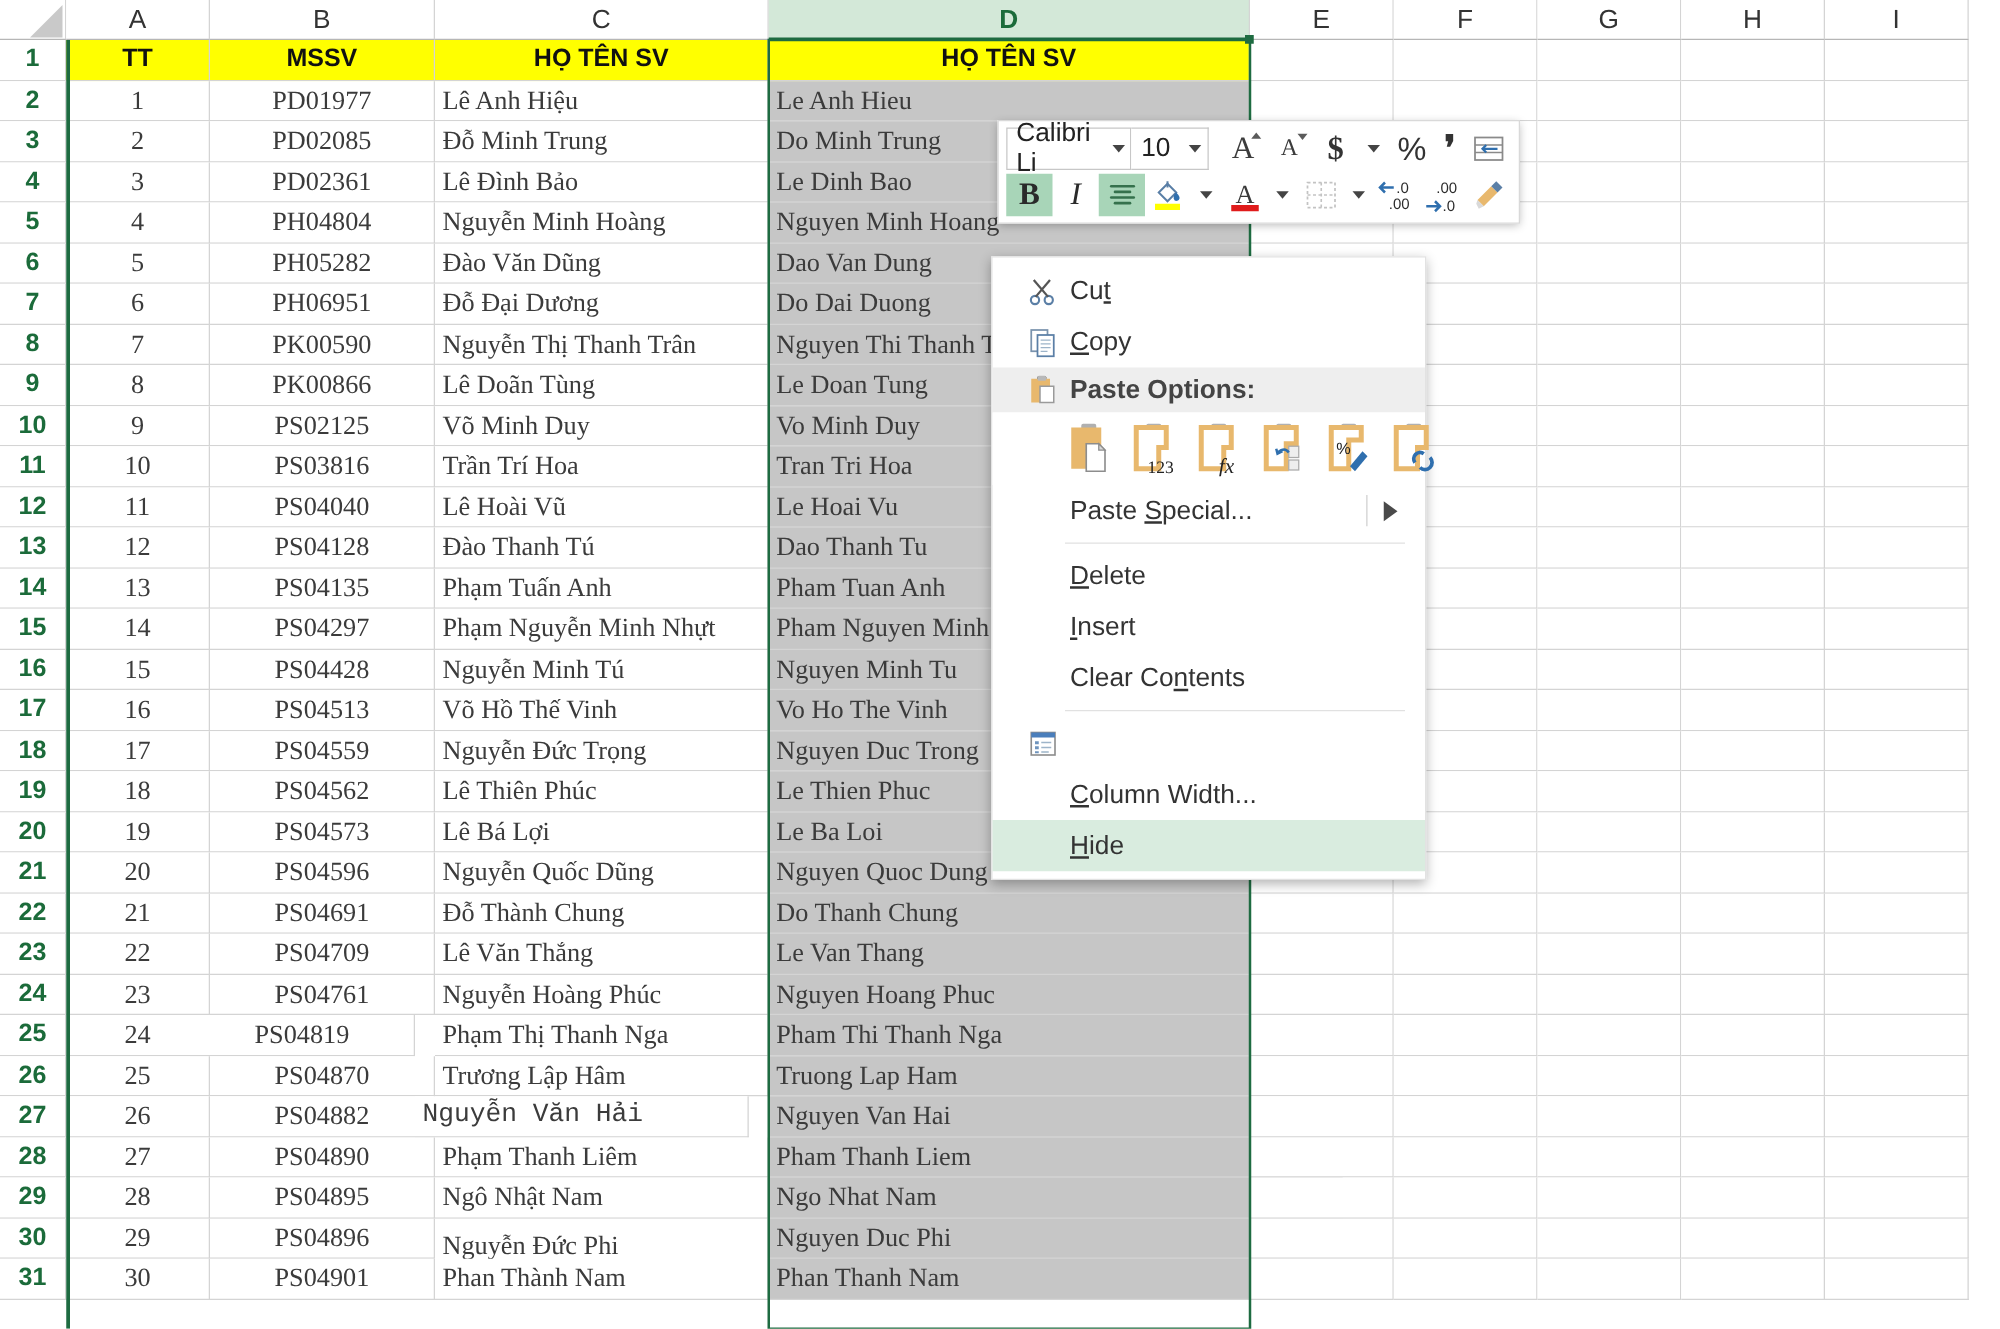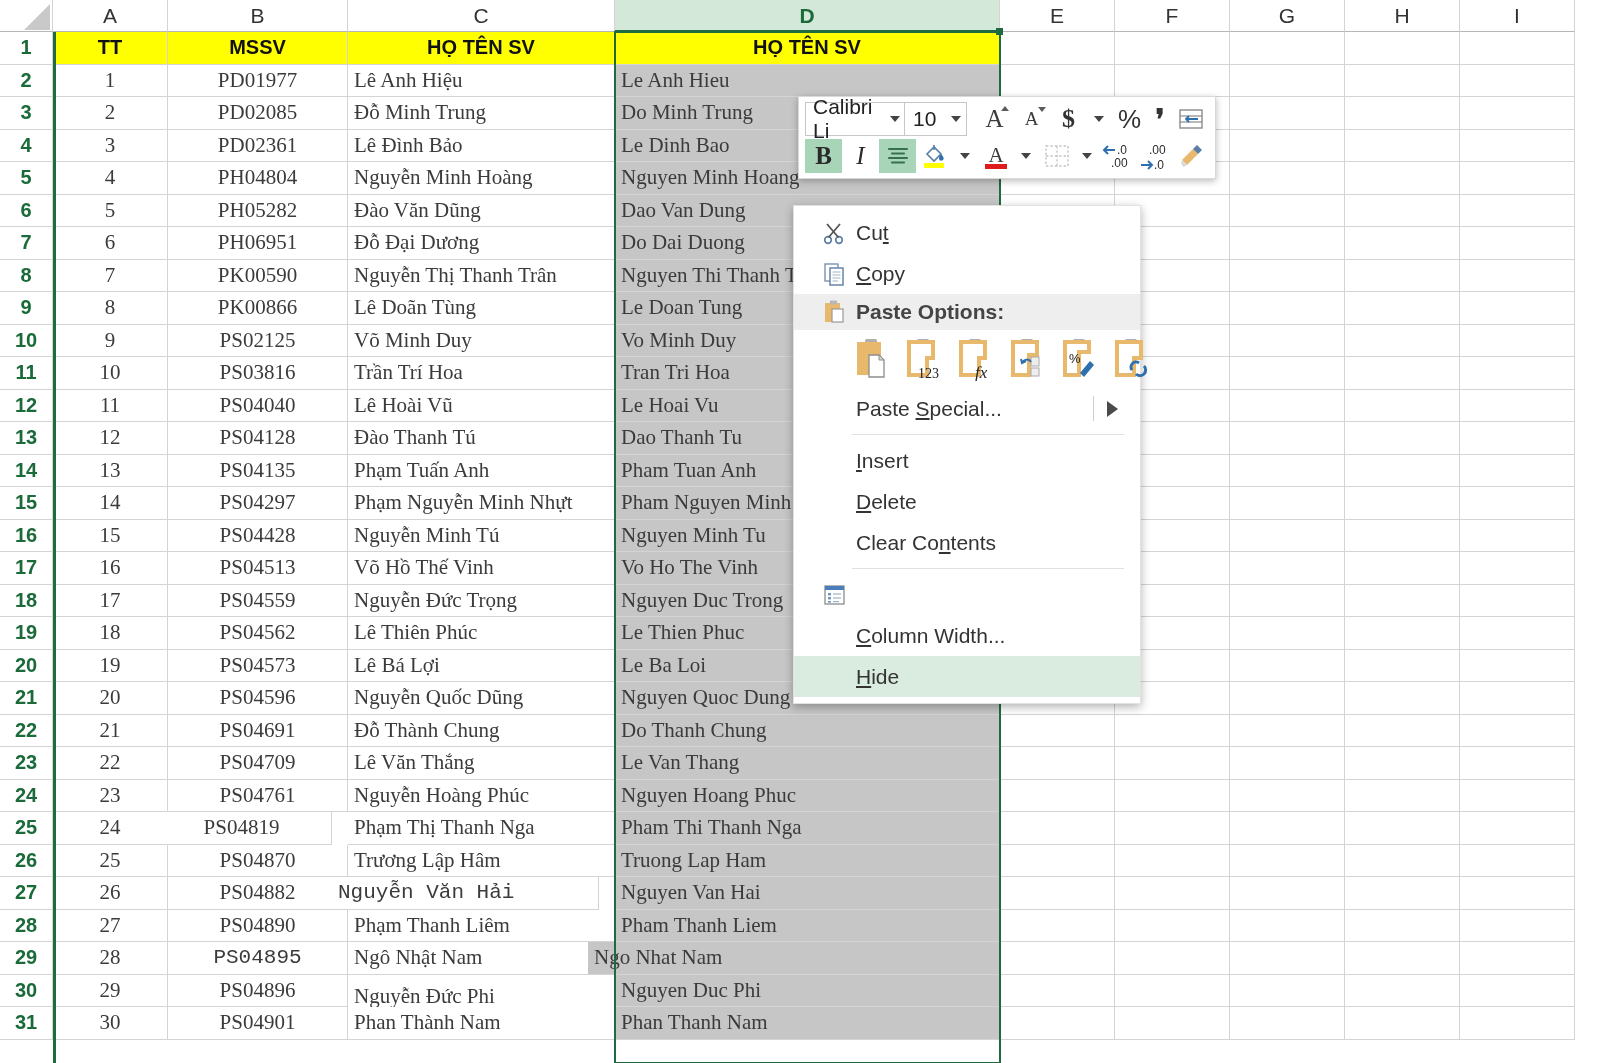--- a/index.html
+++ b/index.html
@@ -482,23 +482,23 @@
       <div class="cell num" style="left: 53px; width: 115px; top: 909.5px; height: 32.5px;">27</div>
       <div class="cell mid" style="left: 168px; width: 180px; top: 909.5px; height: 32.5px;">PS04890</div>
       <div class="cell " style="left: 348px; width: 267px; top: 909.5px; height: 32.5px;">Phạm Thanh Liêm</div>
       <div class="cell selcol" style="left: 615px; width: 385px; top: 909.5px; height: 32.5px;">Pham Thanh Liem</div>
       <div class="cell blank" style="left: 1000px; width: 115px; top: 909.5px; height: 32.5px;"></div>
       <div class="cell blank" style="left: 1115px; width: 115px; top: 909.5px; height: 32.5px;"></div>
       <div class="cell blank" style="left: 1230px; width: 115px; top: 909.5px; height: 32.5px;"></div>
       <div class="cell blank" style="left: 1345px; width: 115px; top: 909.5px; height: 32.5px;"></div>
       <div class="cell blank" style="left: 1460px; width: 115px; top: 909.5px; height: 32.5px;"></div>
       <div class="cell num" style="left: 53px; width: 115px; top: 942px; height: 32.5px;">28</div>
-      <div class="cell mid" style="left: 168px; width: 180px; top: 942px; height: 32.5px; font-family: Liberation Mono, monospace;">PS04895</div>
+      <div class="cell mid" style="left: 168px; width: 180px; top: 942px; height: 32.5px;">PS04895</div>
       <div class="cell " style="left: 348px; width: 267px; top: 942px; height: 32.5px;">Ngô Nhật Nam</div>
-      <div class="cell selcol" style="left: 588px; width: 459px; top: 942px; height: 32.5px;">Ngo Nhat Nam</div>
+      <div class="cell selcol" style="left: 615px; width: 459px; top: 942px; height: 32.5px;">Ngo Nhat Nam</div>
       <div class="cell blank" style="left: 1000px; width: 115px; top: 942px; height: 32.5px;"></div>
       <div class="cell blank" style="left: 1115px; width: 115px; top: 942px; height: 32.5px;"></div>
       <div class="cell blank" style="left: 1230px; width: 115px; top: 942px; height: 32.5px;"></div>
       <div class="cell blank" style="left: 1345px; width: 115px; top: 942px; height: 32.5px;"></div>
       <div class="cell blank" style="left: 1460px; width: 115px; top: 942px; height: 32.5px;"></div>
       <div class="cell num" style="left: 53px; width: 115px; top: 974.5px; height: 32.5px;">29</div>
       <div class="cell mid" style="left: 168px; width: 180px; top: 974.5px; height: 32.5px;">PS04896</div>
       <div class="cell " style="left: 348px; width: 267px; top: 974.5px; height: 45px;">Nguyễn Đức Phi</div>
       <div class="cell selcol" style="left: 615px; width: 385px; top: 974.5px; height: 32.5px;">Nguyen Duc Phi</div>
       <div class="cell blank" style="left: 1000px; width: 115px; top: 974.5px; height: 32.5px;"></div>
@@ -730,26 +730,26 @@
       <span class="ico"></span>
       <span class="lbl"><span>Paste </span><span class="u">S</span><span>pecial...</span></span>
       <span class="vline"></span>
       <span class="submark"></span>
     </div>
 
     <div class="divider"></div>
 
     <div class="mi">
       <span class="ico"></span>
-      <span class="lbl"><span class="u">I</span><span>nsert</span></span>
+      <span class="lbl"><span class="u">D</span><span>elete</span></span>
     </div>
 
     <div class="mi">
       <span class="ico"></span>
-      <span class="lbl"><span class="u">D</span><span>elete</span></span>
+      <span class="lbl"><span class="u">I</span><span>nsert</span></span>
     </div>
 
     <div class="mi">
       <span class="ico"></span>
       <span class="lbl"><span>Clear Co</span><span class="u">n</span><span>tents</span></span>
     </div>
 
     <div class="divider"></div>
 
     <div class="mi">

